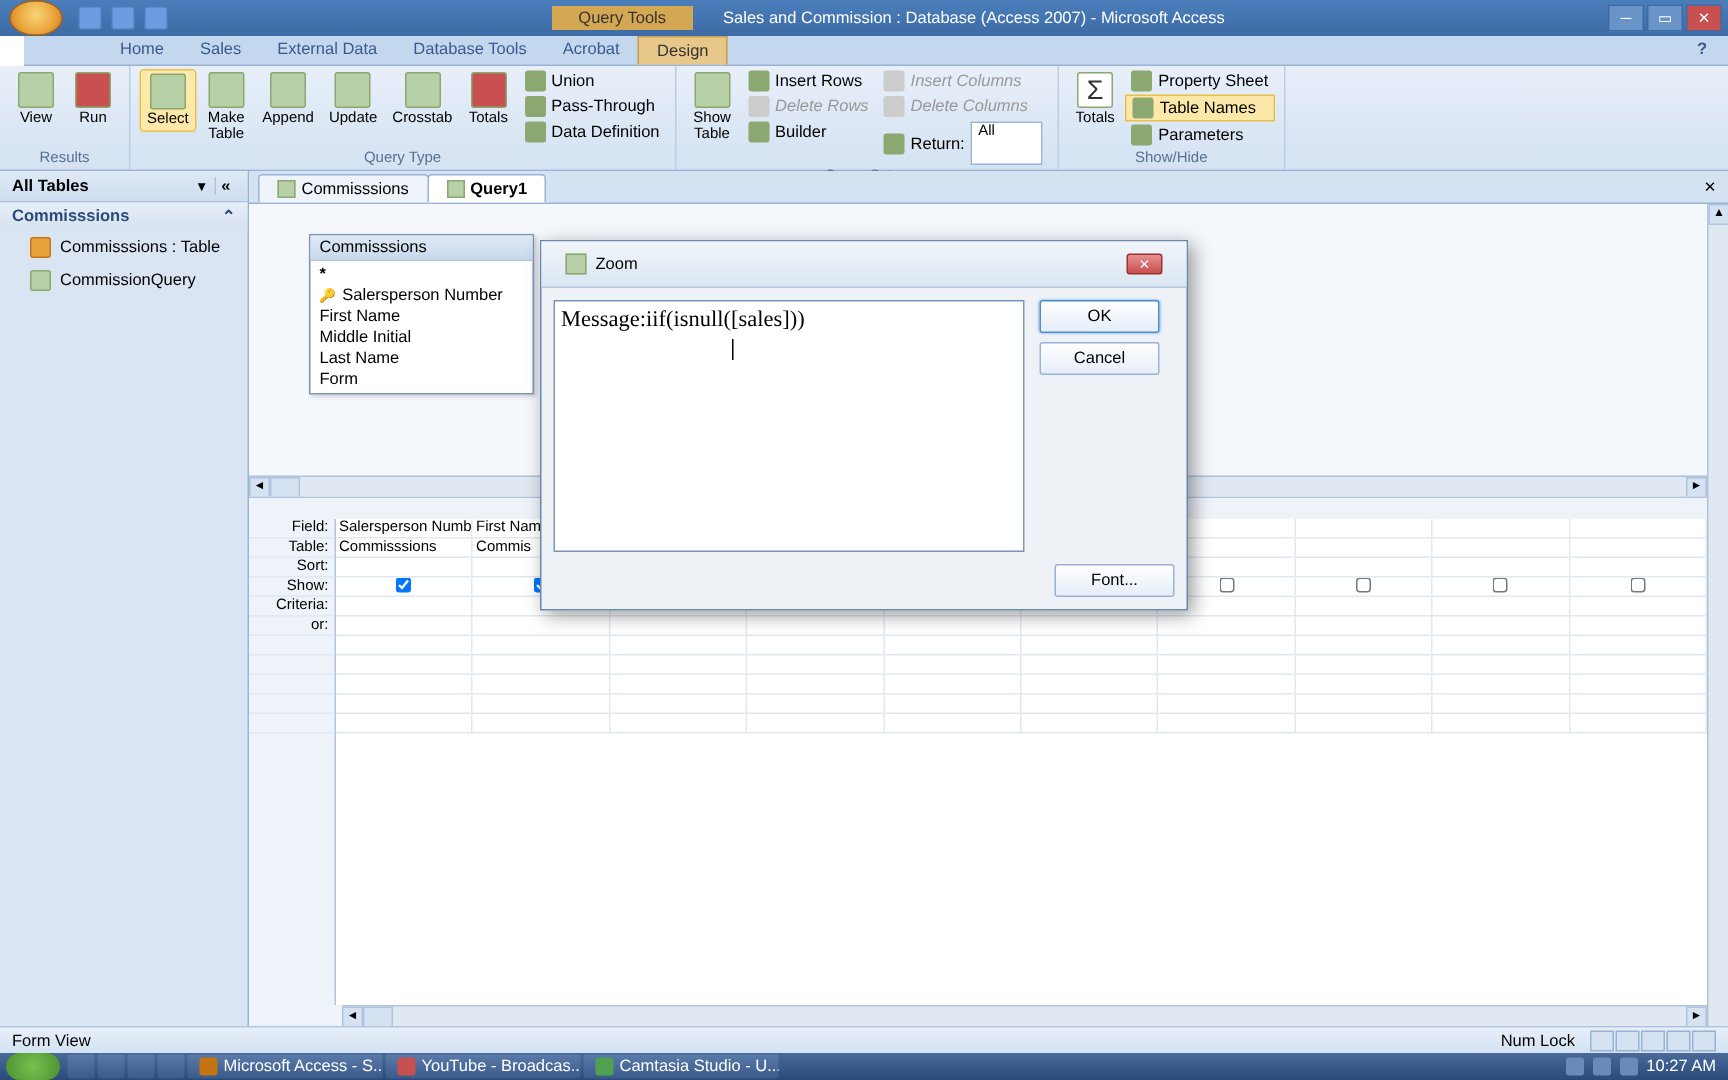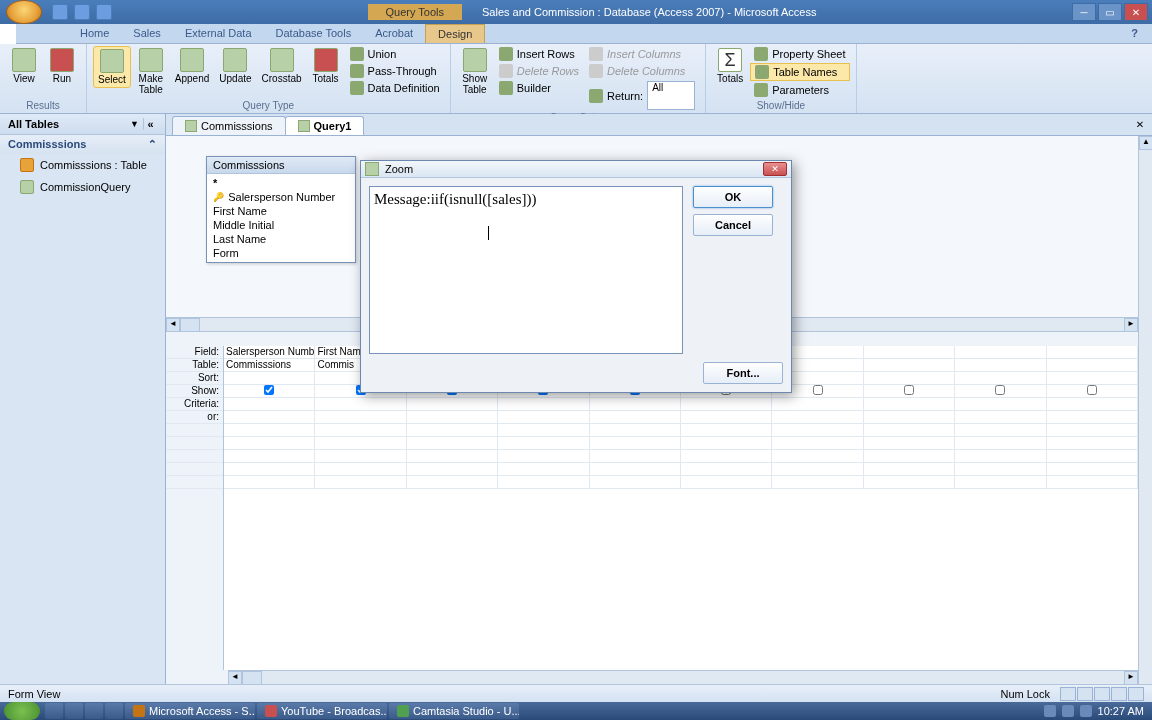--- a/index.html
+++ b/index.html
@@ -79,28 +79,28 @@
 .grid-cell { width: 92px; border-right: 1px solid #e0e8f2; padding: 0 2px; font-size: 10px; overflow: hidden; white-space: nowrap; }
 .grid-cell.check { text-align: center; }
 .grid-cell input[type=checkbox] { width: 10px; height: 10px; }
 .grid-footer-scroll { position: absolute; bottom: 0; left: 62px; right: 0; height: 14px; background: #e0e8f2; border-top: 1px solid #b0c4de; display: flex; }
 
 .vscroll { width: 14px; background: #e0e8f2; border-left: 1px solid #b0c4de; position: absolute; top: 22px; right: 0; bottom: 0; }
 .vscroll-btn { width: 14px; height: 14px; background: #d4e2f2; border: 1px solid #b0c4de; font-size: 8px; text-align: center; }
 
 
 .zoom-dialog { position: absolute; left: 360px; top: 160px; width: 432px; background: #eef2f6; border: 1px solid #6a88b0; box-shadow: 3px 3px 12px rgba(0,0,0,0.4); }
-.zoom-title { height: 17px; background: linear-gradient(#f2f6fa, #dae6f2); display: flex; align-items: center; padding: 0 4px; border-bottom: 1px solid #b0c4de; }
+.zoom-title { height: 31px; background: linear-gradient(#f2f6fa, #dae6f2); display: flex; align-items: center; padding: 0 16px; border-bottom: 1px solid #b0c4de; }
 .zoom-title .zicon { width: 14px; height: 14px; background: #b8d0a8; border: 1px solid #8aa870; margin-right: 6px; }
 .zoom-title-text { font-size: 11px; }
 .zoom-close { margin-left: auto; width: 24px; height: 14px; background: linear-gradient(#e89090, #c85050); border: 1px solid #a03030; color: #fff; text-align: center; font-size: 9px; line-height: 12px; border-radius: 2px; cursor: pointer; }
 .zoom-body { padding: 8px; display: flex; gap: 10px; }
 .zoom-textarea { width: 314px; height: 168px; border: 1px solid #7a94b8; background: #fff; padding: 4px; font-family: "Times New Roman", serif; font-size: 15px; resize: none; outline: none; overflow-y: scroll; }
 .zoom-buttons { display: flex; flex-direction: column; gap: 6px; width: 80px; }
-.zoom-btn { height: 22px; border: 1px solid #9ab3d5; background: linear-gradient(#fefefe, #e6eef8); border-radius: 2px; font-size: 11px; cursor: pointer; font-weight: bold; }
+.zoom-btn { height: 22px; border: 1px solid #9ab3d5; background: linear-gradient(#fefefe, #e6eef8); border-radius: 2px; font-size: 11px; cursor: pointer; }
 .zoom-btn.ok { border: 1px solid #4a90d0; box-shadow: 0 0 2px #6aa0e0; }
 .zoom-font-row { padding: 0 8px 8px; display: flex; justify-content: flex-end; }
 
 
 .text-cursor { position: absolute; left: 488px; top: 226px; width: 1px; height: 14px; background: #000; }
 
 
 .statusbar { position: absolute; bottom: 18px; left: 0; right: 0; height: 18px; background: linear-gradient(#e8eff9, #d4e2f2); border-top: 1px solid #b0c4de; display: flex; align-items: center; padding: 0 8px; font-size: 10px; }
 .status-right { margin-left: auto; display: flex; gap: 10px; align-items: center; }
 .view-icons { display: flex; gap: 1px; }

